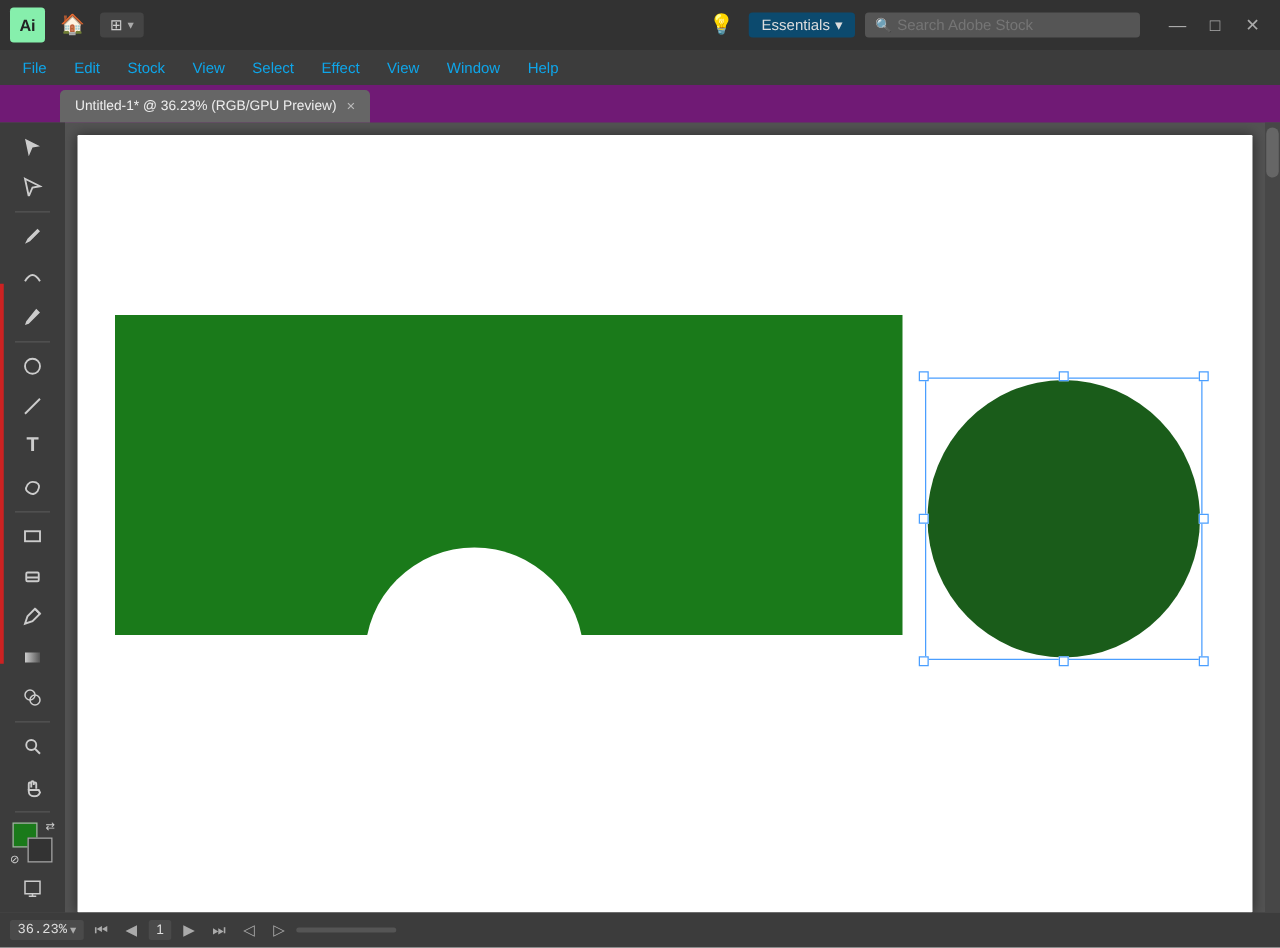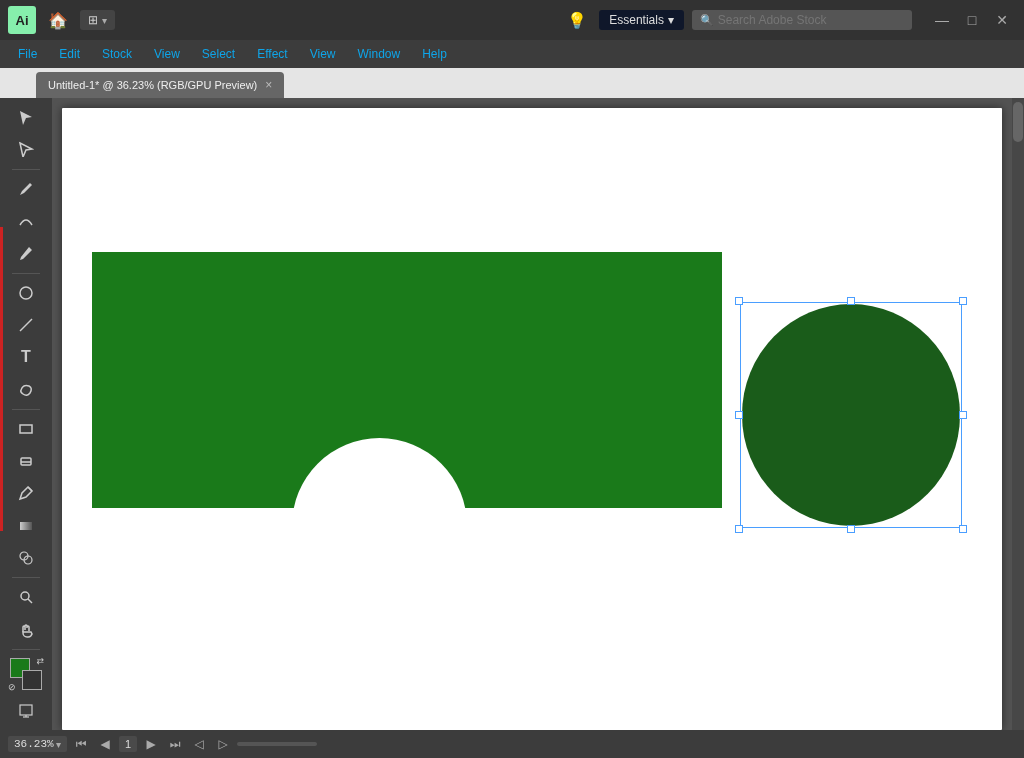--- a/index.html
+++ b/index.html
@@ -58,21 +58,21 @@
     #lightbulb-btn {
       color: #aaa;
       font-size: 16px;
       cursor: pointer;
       padding: 4px;
     }
     #essentials-btn {
       display: flex;
       align-items: center;
       gap: 4px;
-      background: #0f172a;
+      background: #0c4a6e;
       border-radius: 3px;
       padding: 3px 10px;
       cursor: pointer;
       color: #ddd;
       font-size: 12px;
     }
     #search-stock {
       display: flex;
       align-items: center;
       background: #555;
@@ -123,24 +123,24 @@
       cursor: pointer;
       color: #0ea5e9;
       font-size: 12px;
       border-radius: 2px;
     }
 
     
     #tab-bar {
       width: 100%;
       height: 30px;
-      background: #e5e5e5;
+      background: #701a75;
       display: flex;
       align-items: flex-end;
-      padding-left: 36px;
+      padding-left: 48px;
     }
     #doc-tab {
       display: flex;
       align-items: center;
       gap: 8px;
       background: #666;
       padding: 5px 12px;
       border-radius: 4px 4px 0 0;
       cursor: pointer;
       font-size: 11px;

